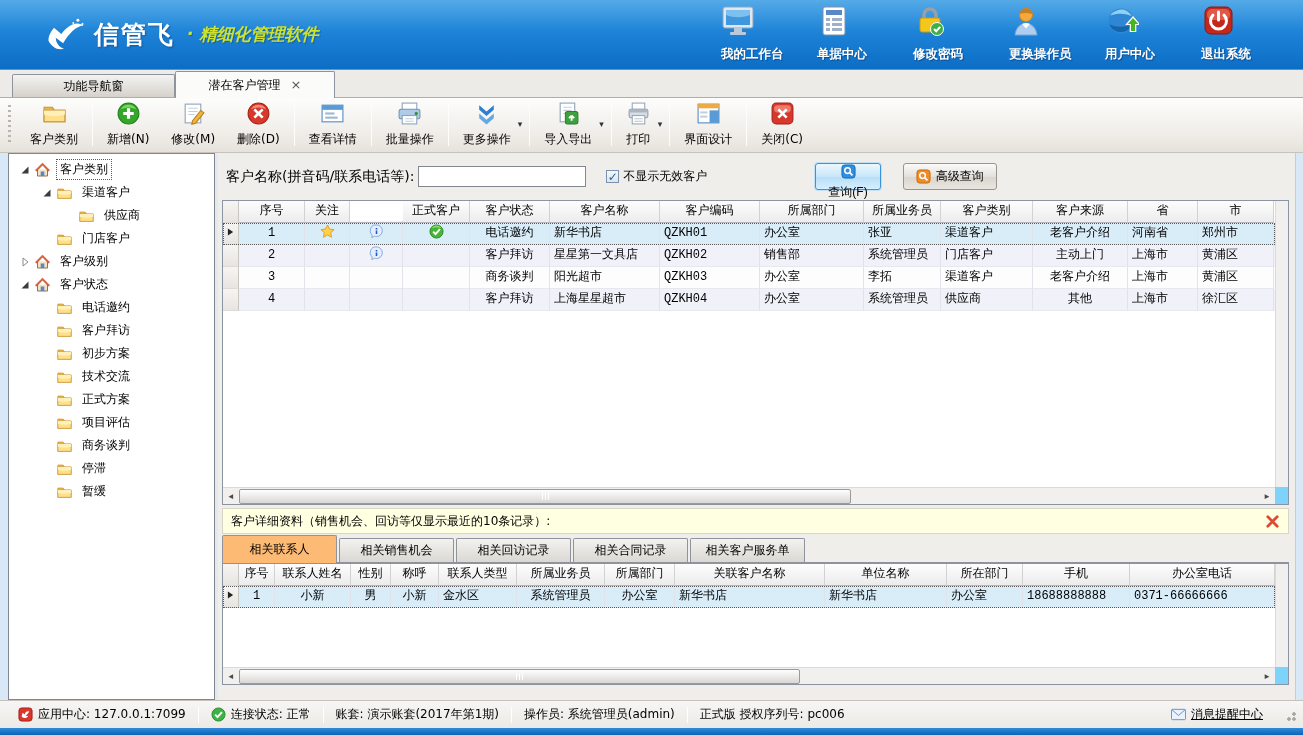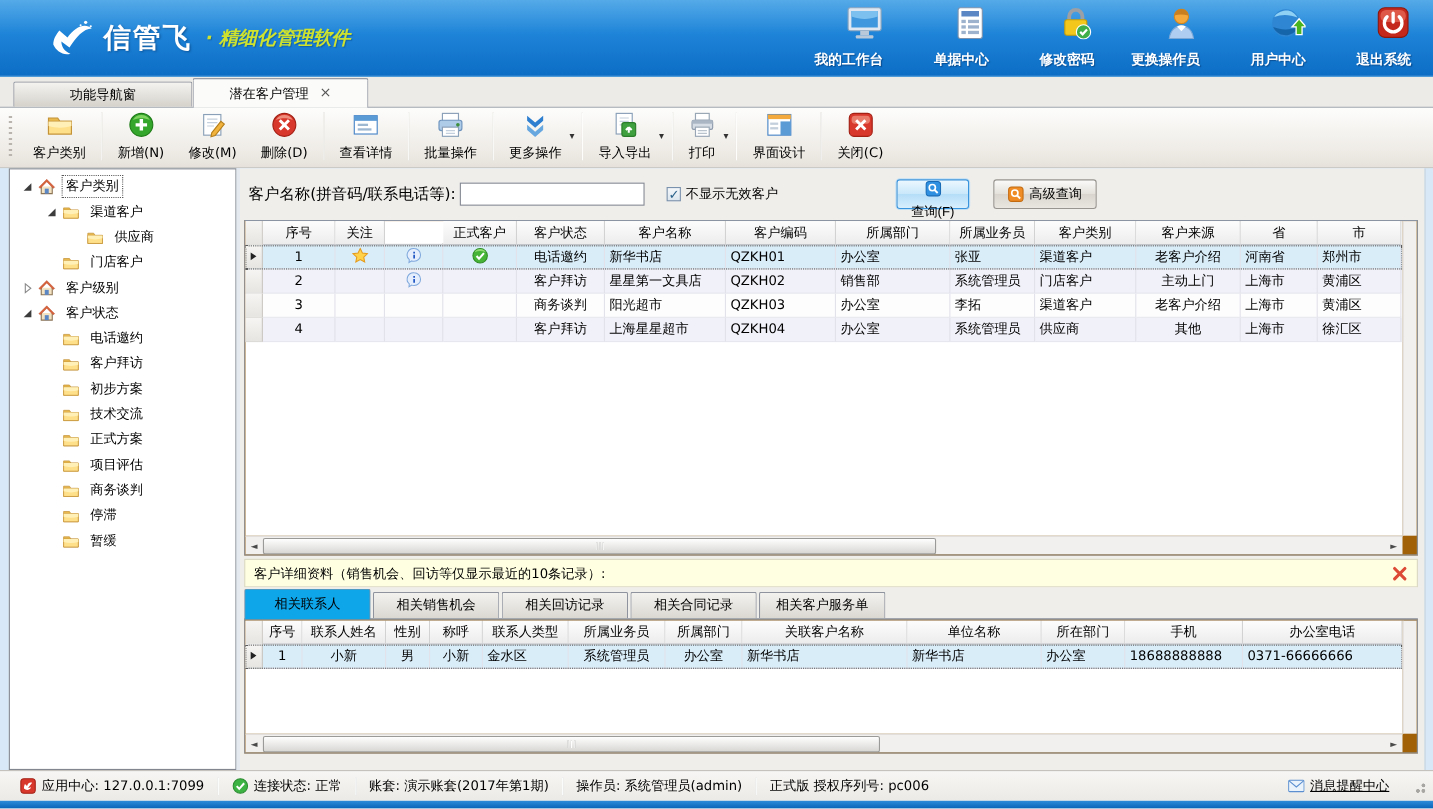--- a/index.html
+++ b/index.html
@@ -7,21 +7,21 @@
   body { font-family:"DejaVu Sans","Liberation Sans",sans-serif; font-size:12px; color:#000; background:#cfe0ef; }
   .window { position:relative; width:1303px; height:735px; background:#d8e8f6; }
 
   
   .titlebar { height:70px; background:linear-gradient(180deg,#55aae8 0%,#1e84d8 45%,#0c6dc5 100%); display:flex; align-items:center; border-bottom:1px solid #4d9cd9; }
   .brand { display:flex; align-items:center; margin-left:42px; gap:6px; }
   .brand svg { display:block; }
   .brand-name { color:#fff; font-size:25px; font-weight:bold; letter-spacing:2px; text-shadow:1px 1px 2px rgba(0,40,90,.45); }
   .brand-suffix { color:var(--brand-suffix,#cfe32e); font-size:17px; font-weight:bold; font-style:italic; margin-left:6px; text-shadow:1px 1px 1px rgba(0,40,90,.35); }
   .tb-actions { margin-left:auto; margin-right:18px; display:flex; align-items:flex-start; gap:10px; }
-  .tb-action { width:86px; display:flex; flex-direction:column; align-items:flex-end; gap:7px; padding:4px 2px; cursor:pointer; }
+  .tb-action { width:86px; display:flex; flex-direction:column; align-items:flex-start; gap:7px; padding:4px 2px; cursor:pointer; }
   .tb-action .ic svg { width:34px; height:30px; }
   .tb-label { color:#fff; font-weight:bold; font-size:12.5px; white-space:nowrap; text-shadow:1px 1px 1px rgba(0,40,90,.5); }
 
   
   .tabstrip { height:28px; background:#edebe7; display:flex; align-items:flex-end; padding-left:12px; border-bottom:1px solid #a9aeb6; position:relative; }
   .tab { position:relative; display:flex; align-items:center; justify-content:center; gap:10px; height:23px; width:163px; background:linear-gradient(180deg,#f4f3f0,#d5d2cb); border:1px solid #8e939e; border-bottom:none; border-radius:2px 2px 0 0; cursor:pointer; }
   .tab.active { height:27px; width:160px; background:#fbfbfa; margin-bottom:-1px; z-index:2; }
   .tab-label { font-size:12px; }
   .tab-close { color:#555; font-size:13px; line-height:10px; cursor:pointer; }
 
@@ -55,21 +55,21 @@
   .search-label { font-size:14px; }
   .search-input { width:168px; height:21px; border:1px solid #828790; background:#fff; margin-left:4px; padding:0 3px; font-size:12px; font-family:inherit; }
   .cb-wrap { display:flex; align-items:center; margin-left:20px; gap:4px; cursor:pointer; }
   .cb-box { width:13px; height:13px; border:1px solid #7a92ad; background:linear-gradient(180deg,#f4f8fb,#dde6ee); display:flex; align-items:center; justify-content:center; color:#2c628b; font-size:12px; font-weight:bold; line-height:10px; }
   .btn { display:inline-flex; align-items:center; gap:5px; height:27px; padding:0 12px; border-radius:3px; font-size:12px; cursor:pointer; }
   .btn .ic svg { width:15px; height:15px; display:block; }
   .btn-query { margin-left:108px; border:1px solid var(--query-border,#3a94dd); background:linear-gradient(180deg,#ecf7fe,#c8e7fa 50%,#b4ddf8 50%,#d7effd); box-shadow:0 0 0 1px #bfe0f5;flex-direction:column; }
   .btn-adv { margin-left:22px; border:1px solid #989590; background:linear-gradient(180deg,#fbfaf9,#e4e1db 50%,#d9d5ce 50%,#e9e6e0); }
 
   
-  .grid-block { position:relative; border:1px solid #8a94a2; background:#a16207; overflow:hidden; }
+  .grid-block { position:relative; border:1px solid #8a94a2; background:#7dd3fc; overflow:hidden;font-family:Liberation Mono, monospace; }
   .grid-block.main { height:305px; }
   .grid-block.detail { height:122px; }
   .grid-scroll { position:absolute; left:0; top:0; right:13px; bottom:17px; overflow:hidden; background:#fff; }
   .g-row { display:flex; height:22px; line-height:21px; }
   .g-cell { flex:none; padding:0 4px; overflow:hidden; white-space:nowrap; border-right:1px solid #e2e2ea; border-bottom:1px solid #e7e7ef; font-size:12px; }
   .g-head .g-cell { background:linear-gradient(180deg,#fdfdfd,#ececec); border-right:1px solid #d2d2d2; border-bottom:1px solid #b2b6bc; text-align:center; padding:0 2px; }
   .g-ind { flex:none; width:16px; background:linear-gradient(180deg,#f6f5f3,#e7e5e1); border-right:1px solid #c9c6c0; border-bottom:1px solid #dddbd7; display:flex; align-items:center; justify-content:center; }
   .g-row.alt { background:#f1f1f9; }
   .g-row.plain { background:#fdfdfe; }
   .g-row.sel { background:var(--selected-row,#d9edf9); outline:1px dotted #5a5a5a; outline-offset:-1px; }
@@ -84,21 +84,21 @@
   .sb-thumb i { width:1px; height:7px; background:#8a8a88; border-right:1px solid #fff; }
   .vscroll { position:absolute; top:0; right:0; bottom:17px; width:13px; background:#f1f0ee; border-left:1px solid #dcdad6; }
 
   
   .detail-bar { height:26px; margin-top:3px; background:var(--detail-bar-bg,#ffffe1); border:1px solid #d9d6c3; display:flex; align-items:center; padding:0 8px; }
   .detail-caption { font-size:12px; }
   .detail-close { margin-left:auto; cursor:pointer; }
   .detail-close svg { width:15px; height:15px; display:block; }
   .detail-tabs { height:29px; display:flex; align-items:flex-end; border-bottom:1px solid #8e939e; padding-left:0; background:#f0eeeb; }
   .dtab { height:24px; min-width:115px; padding:0 14px; display:flex; align-items:center; justify-content:center; background:linear-gradient(180deg,#f3f2ef,#dbd8d2); border:1px solid #8e939e; border-bottom:none; border-radius:2px 2px 0 0; margin-right:2px; cursor:pointer; font-size:12px; }
-  .dtab.active { height:28px; background:#0ea5e9; margin-bottom:-1px; z-index:2; }
+  .dtab.active { height:28px; background:#fdba74; margin-bottom:-1px; z-index:2; }
 
   
   .statusbar { height:28px; background:linear-gradient(180deg,#f7f6f4,#eceae6); border-top:1px solid #c5c2bd; display:flex; align-items:center; padding:0 6px; }
   .sb-item { display:flex; align-items:center; gap:5px; padding:0 12px; white-space:nowrap; }
   .sb-item .ic svg { width:15px; height:15px; display:block; }
   .sb-sep { width:1px; height:16px; background:#c9ccd1; border-right:1px solid #fff; }
   .sb-spacer { flex:1; }
   .sb-link { text-decoration:underline; cursor:pointer; }
   .resize-grip { width:14px; height:14px; margin-left:8px; background:
      radial-gradient(circle at 11px 11px,#a8a6a2 1.5px,transparent 2px),

